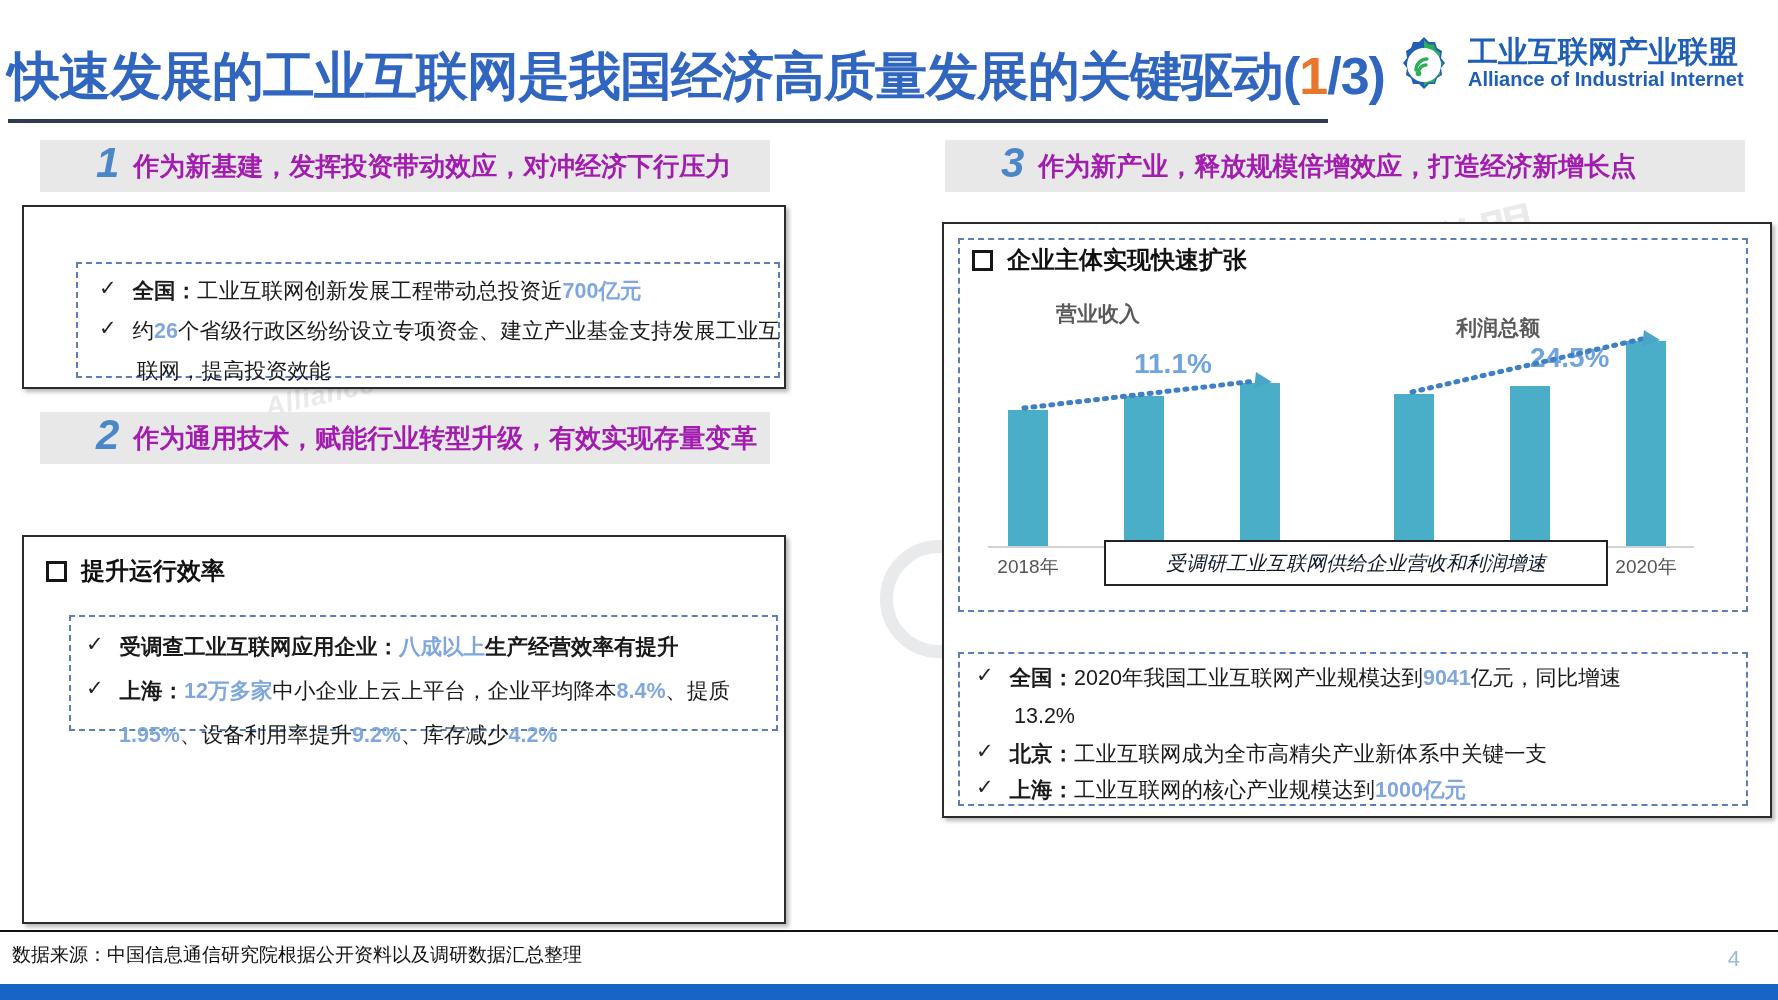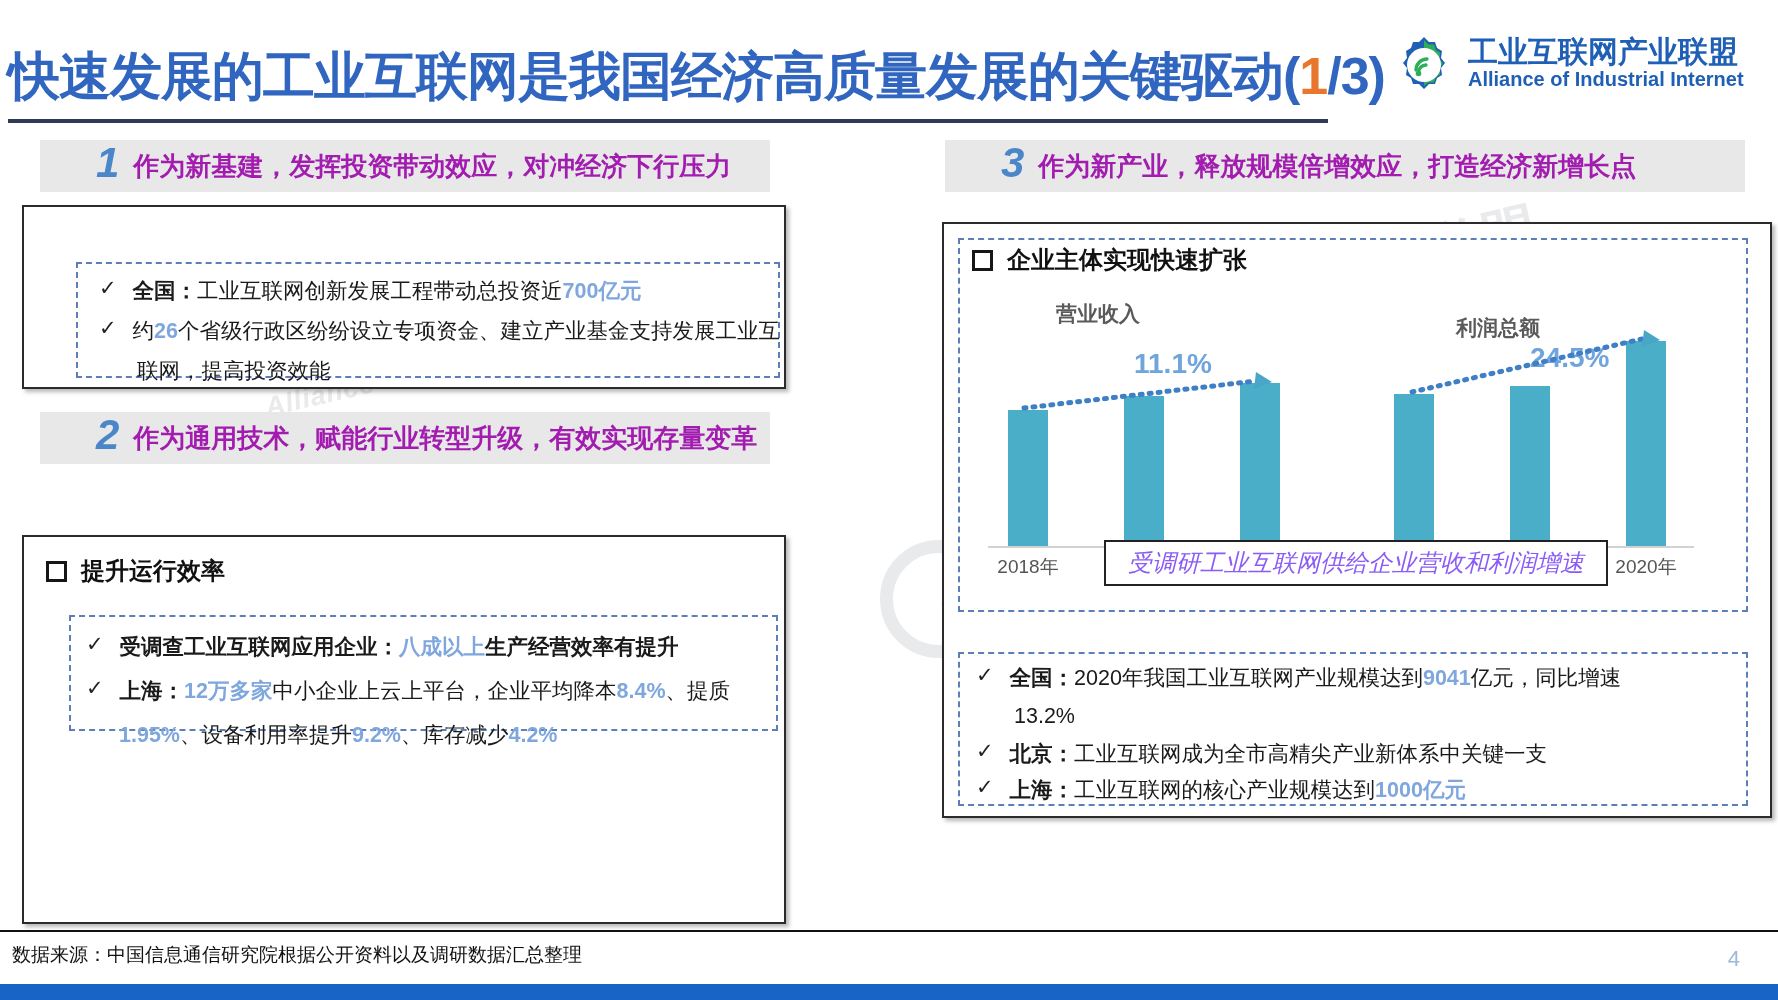--- a/index.html
+++ b/index.html
@@ -62,21 +62,21 @@
   
   .chart{position:absolute;z-index:3;}
   .bar{position:absolute;background:#4aaec8;}
   .axis{position:absolute;height:2px;background:#d2d2d2;}
   .xlab{position:absolute;font-size:19px;color:#555;text-align:center;}
   .grp-lab{position:absolute;font-size:21px;color:#5a5a5a;font-weight:bold;white-space:nowrap;}
   .pct{position:absolute;font-size:28px;font-weight:bold;color:#6fa4dd;white-space:nowrap;
        text-shadow:1px 1px 0 #ffffff;}
   .caption-box{position:absolute;border:2px solid #222;background:#fff;
      display:flex;align-items:center;justify-content:center;z-index:4;}
-  .caption-box span{font-size:24px;font-style:italic;color:#8b5cf6;white-space:nowrap;}
+  .caption-box span{font-size:20px;font-style:italic;color:#0f172a;white-space:nowrap;}
 
   
   .foot-rule{position:absolute;left:0;top:930px;width:1778px;height:2px;background:#111;z-index:3;}
   .foot-text{position:absolute;left:12px;top:942px;font-size:19px;color:#111;z-index:3;white-space:nowrap;}
   .page-no{position:absolute;right:38px;top:946px;font-size:22px;color:#9fb8d6;z-index:3;}
   .bottom-bar{position:absolute;left:0;top:984px;width:1778px;height:16px;background:#1763c6;z-index:3;}
 </style>
 </head>
 <body>
 

